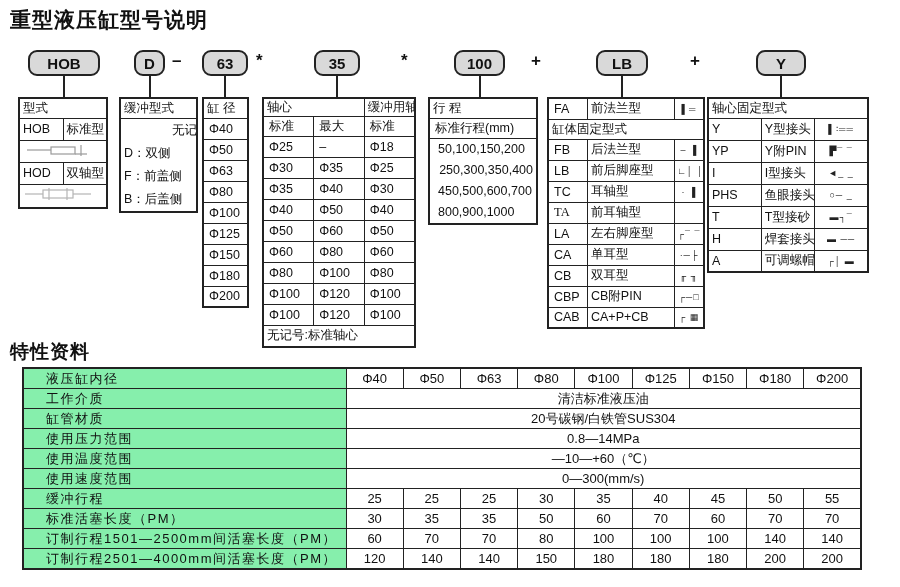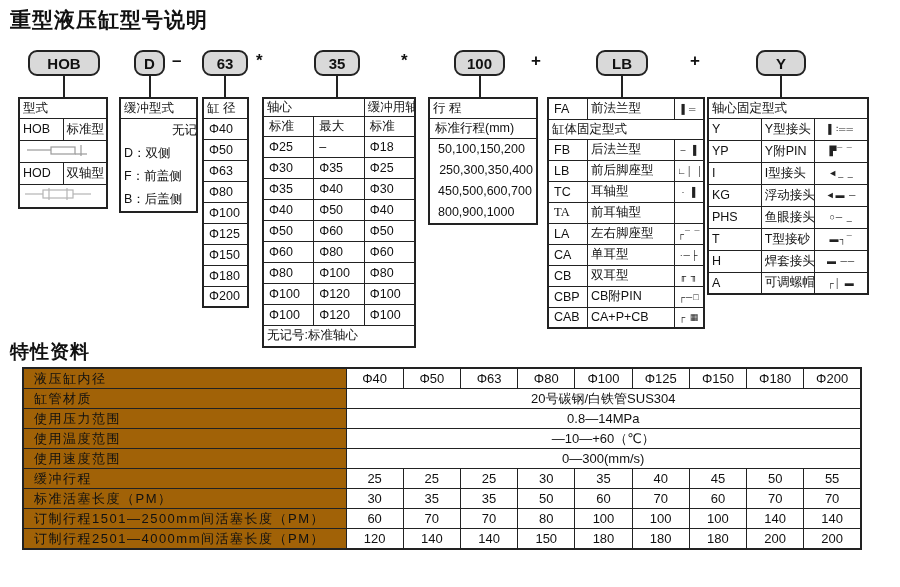--- a/index.html
+++ b/index.html
@@ -26,21 +26,21 @@
     overflow:hidden;white-space:nowrap;}
   .c{text-align:left;}
   .l{text-align:left;padding-left:5px !important;}
   .diag{color:#9a9a9a;}
   .iconcell{font-size:9px;letter-spacing:1px;color:#222;text-align:center;padding:0 2px !important;}
 
   
   table.spec{position:absolute;left:22px;top:367px;width:840px;border-collapse:collapse;
     table-layout:fixed;font-size:13px;border:2px solid #222;}
   table.spec td{border:1.4px solid #222;height:19px;padding:0 2px;white-space:nowrap;overflow:hidden;}
-  table.spec td.lbl{background:#a16207;text-align:left;padding-left:10px;letter-spacing:1.5px;}
+  table.spec td.lbl{background:#86efac;text-align:left;padding-left:22px;letter-spacing:1.5px;}
   table.spec td.val{text-align:center;background:#fff;}
 </style>
 </head>
 <body>
 
 <div class="doc">
 
   <div class="page-title">重型液压缸型号说明</div>
 
   <div class="mbox" style="left:28px;width:72px;">HOB</div>
@@ -309,25 +309,20 @@
           <td class="c">YP</td>
           <td class="c">Y附PIN</td>
           <td class="iconcell">▛¯ ¯</td>
         </tr>
     <tr style="height:22px;">
           <td class="c">I</td>
           <td class="c">I型接头</td>
           <td class="iconcell">◄_ _</td>
         </tr>
     <tr style="height:22px;">
-          <td class="c">KG</td>
-          <td class="c">浮动接头</td>
-          <td class="iconcell">◄▬ ─</td>
-        </tr>
-    <tr style="height:22px;">
           <td class="c">PHS</td>
           <td class="c">鱼眼接头</td>
           <td class="iconcell">○─ _</td>
         </tr>
     <tr style="height:22px;">
           <td class="c">T</td>
           <td class="c">T型接砂</td>
           <td class="iconcell">▬┐¯</td>
         </tr>
     <tr style="height:22px;">
@@ -365,20 +360,24 @@
       <td class="val">Φ50</td>
       <td class="val">Φ63</td>
       <td class="val">Φ80</td>
       <td class="val">Φ100</td>
       <td class="val">Φ125</td>
       <td class="val">Φ150</td>
       <td class="val">Φ180</td>
       <td class="val">Φ200</td>
     </tr>
     <tr>
+      <td class="lbl">工作介质</td>
+      <td class="val" colspan="9">清洁标准液压油</td>
+    </tr>
+    <tr>
       <td class="lbl">缸管材质</td>
       <td class="val" colspan="9">20号碳钢/白铁管SUS304</td>
     </tr>
     <tr>
       <td class="lbl">使用压力范围</td>
       <td class="val" colspan="9">0.8—14MPa</td>
     </tr>
     <tr>
       <td class="lbl">使用温度范围</td>
       <td class="val" colspan="9">—10—+60（℃）</td>

